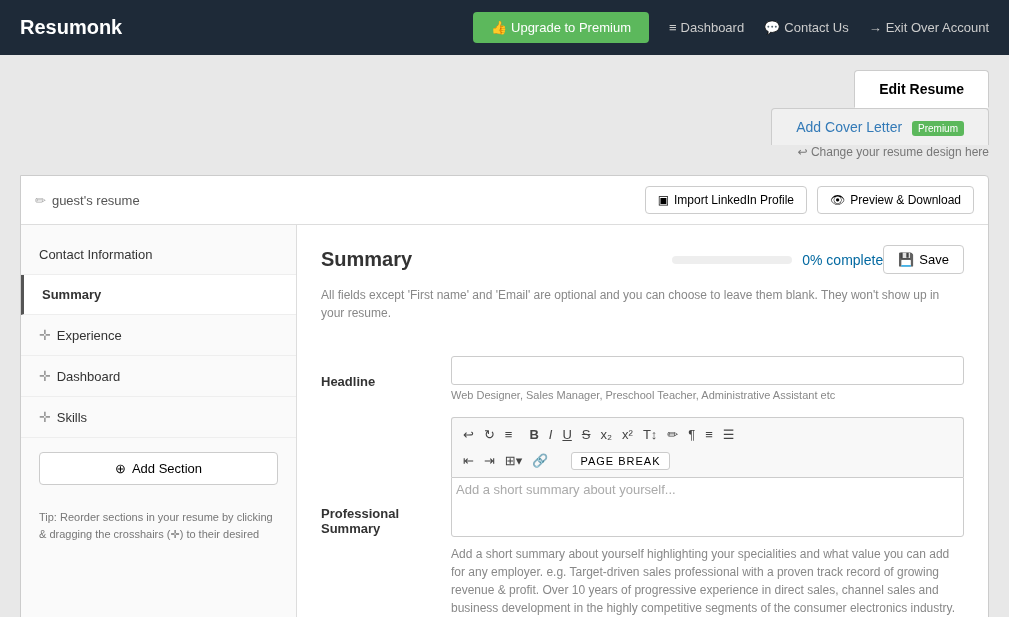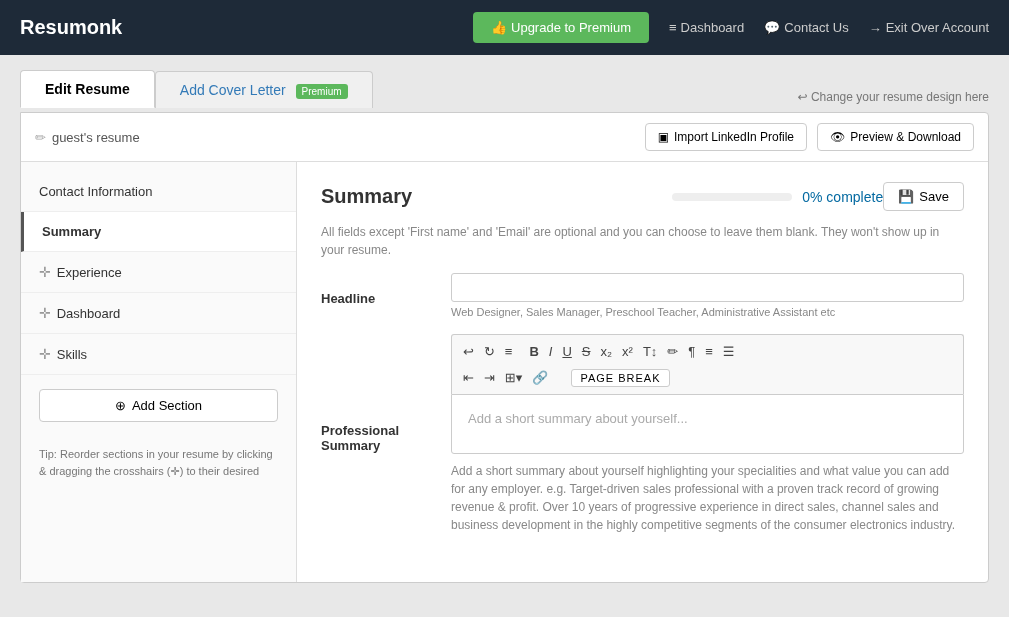--- a/index.html
+++ b/index.html
@@ -49,21 +49,22 @@
     
     .main-container {
       padding: 15px 20px;
       background: #e8e8e8;
     }
 
     
     .tabs {
       display: flex;
       align-items: flex-end;
-      margin-bottom: 4px;
+      margin-bottom: 12px;
+      flex-direction: column;
     }
     .tab {
       padding: 10px 24px;
       background: #fff;
       border: 1px solid #ccc;
       border-bottom: none;
       cursor: pointer;
       font-size: 14px;
       border-radius: 4px 4px 0 0;
     }
@@ -233,21 +234,21 @@
       border-radius: 4px;
       cursor: pointer;
       font-size: 13px;
       display: flex;
       align-items: center;
       gap: 5px;
     }
     .info-text {
       font-size: 12px;
       color: #888;
-      margin-bottom: 14px;
+      margin-bottom: 34px;
       line-height: 1.5;
     }
     .form-row {
       display: flex;
       margin-bottom: 16px;
       align-items: center;
     }
     .form-label {
       width: 130px;
       font-size: 13px;
@@ -314,21 +315,21 @@
       padding: 2px 8px;
       border-radius: 3px;
       cursor: pointer;
       letter-spacing: 1px;
       margin-left: 18px;
     }
     .rich-editor {
       border: 1px solid #ccc;
       border-radius: 0 0 3px 3px;
       min-height: 60px;
-      padding: 16px;
+      padding: 4px;
       font-size: 13px;
       color: #aaa;
       background: #fff;
     }
     .rich-editor-placeholder {
       color: #aaa;
       font-size: 13px;
     }
     .summary-hint {
       font-size: 12px;

